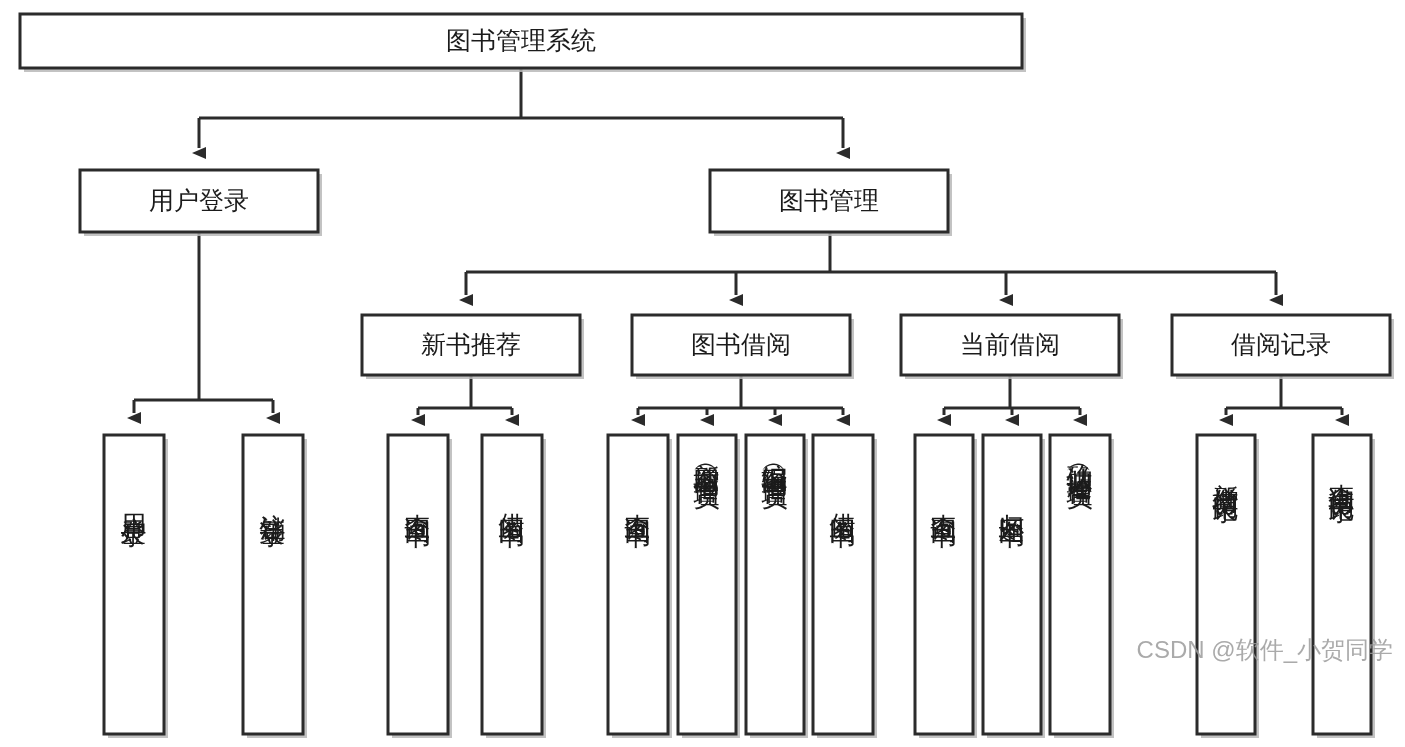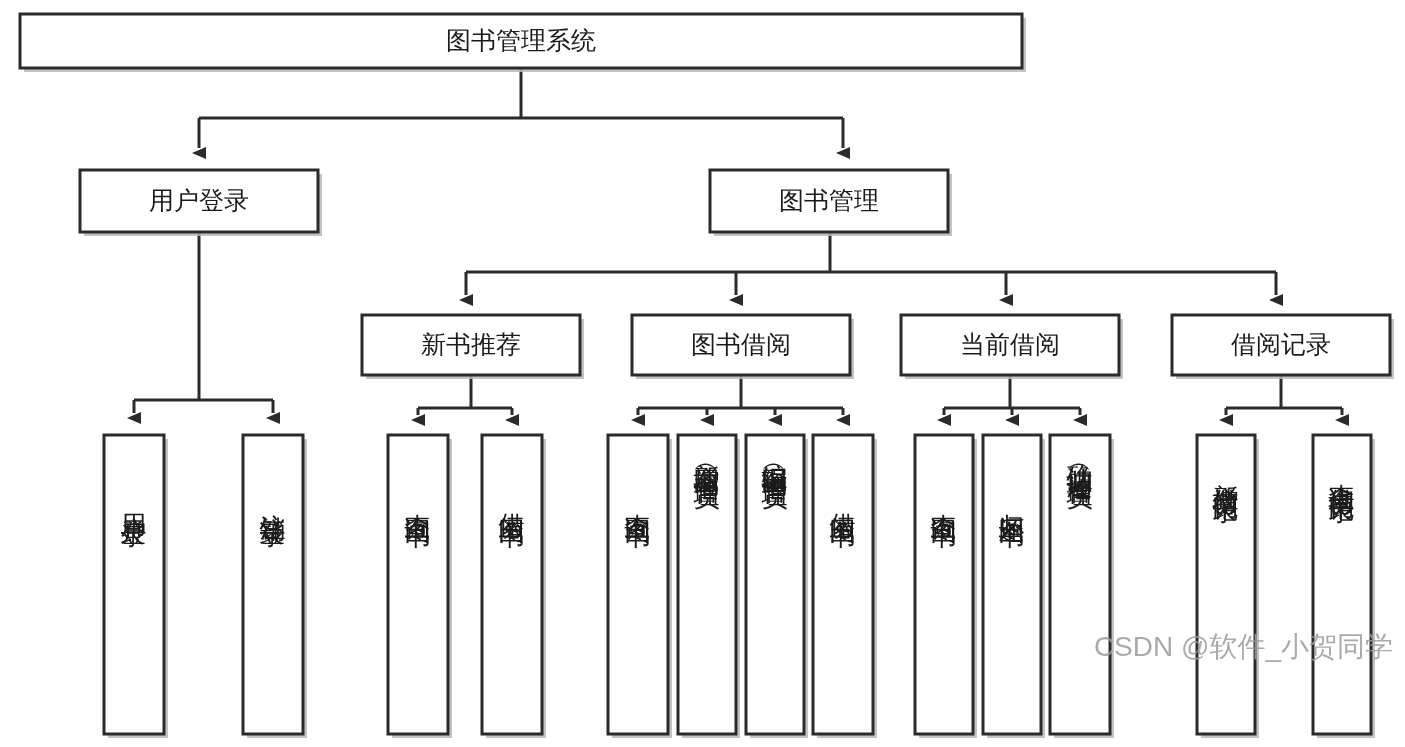--- a/index.html
+++ b/index.html
@@ -66,21 +66,21 @@
     line-height: 1;
     letter-spacing: 3px;
     color: #1b1b1b;
     white-space: nowrap;
   }
   .watermark {
     position: absolute;
     right: 12px;
     bottom: 6px;
     font-family: "Liberation Sans", "DejaVu Sans", sans-serif;
-    font-size: 28px;
+    font-size: 24px;
     color: #9c9c9c;
     opacity: 0.85;
     white-space: nowrap;
     pointer-events: none;
   }
 </style>
 </head>
 <body>
 
 <div id="diagram-root">

